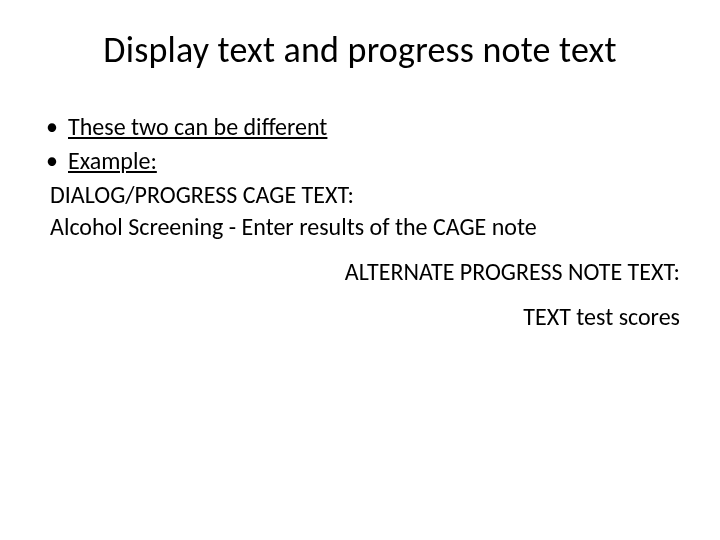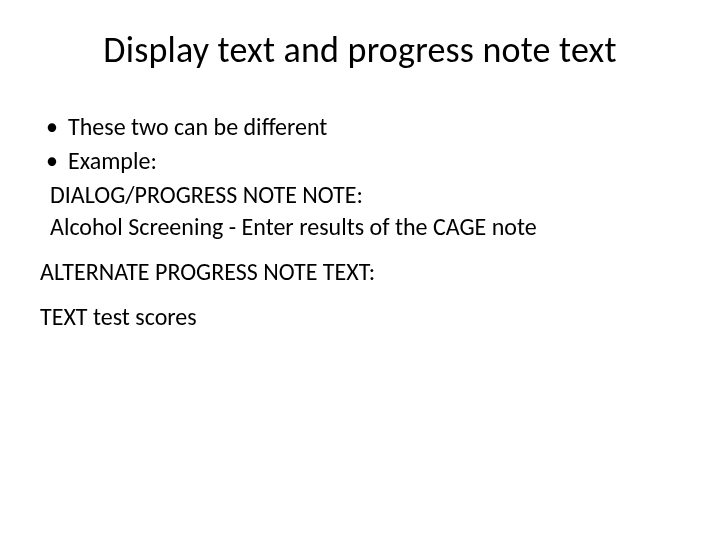--- a/index.html
+++ b/index.html
@@ -30,47 +30,49 @@
   }
   ul.bullets {
     list-style: none;
     margin: 0;
     padding: 0;
   }
   ul.bullets > li {
     position: relative;
     padding-left: 28px;
     margin: 0 0 4px 0;
+    text-decoration: underline;
   }
   ul.bullets > li::before {
     content: "•";
     position: absolute;
     left: 6px;
     top: 0;
     font-size: 24px;
     line-height: 1.25;
   }
   .sub {
     padding-left: 10px;
     margin: 2px 0;
   }
   .sub0 {
     padding-left: 0;
     margin: 15px 0;
+    text-align: right;
   }
 </style>
 </head>
 <body>
 
 <div class="slide">
   <h1 class="title">Display text and progress note text</h1>
 
   <div class="body">
     <ul class="bullets">
       <li>These two can be different</li>
       <li>Example:</li>
     </ul>
-    <div class="sub">DIALOG/PROGRESS NOTE NOTE:</div>
+    <div class="sub">DIALOG/PROGRESS CAGE TEXT:</div>
     <div class="sub">Alcohol Screening - Enter results of the CAGE note</div>
     <div class="sub0">ALTERNATE PROGRESS NOTE TEXT:</div>
     <div class="sub0">TEXT test scores</div>
   </div>
 </div>
 
 </body></html>

